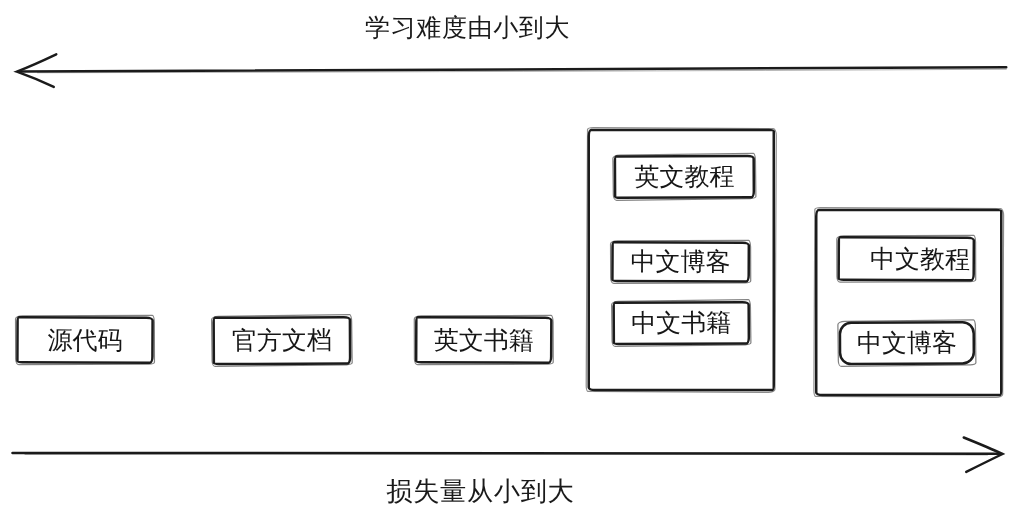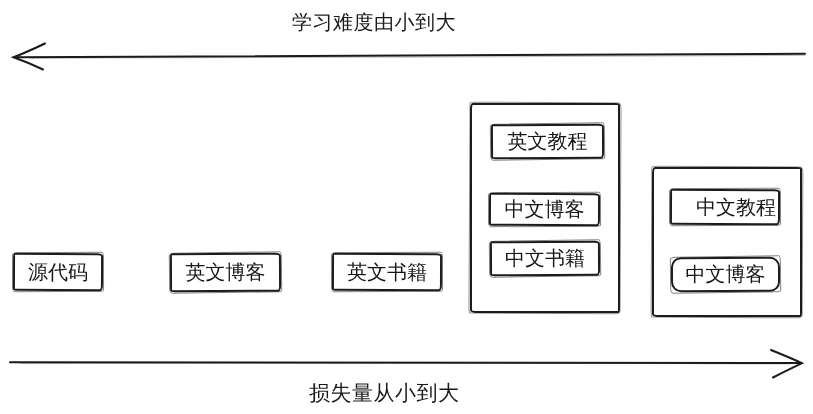--- a/index.html
+++ b/index.html
@@ -98,26 +98,26 @@
       <path d="M 45 43.5 Q 26 52.5 13.5 57.3 Q 28 62.5 43 69.5" stroke-width="2"></path>
     </g>
 
     <g fill="none" stroke="#1b1b1b" stroke-linecap="round">
       <path d="M 10 362.3 Q 420 361.4 800 363" stroke-width="2"></path>
       <path d="M 20 363.6 Q 410 362.6 790 364" stroke-width="0.8" opacity="0.35"></path>
       <path d="M 771 350 Q 792 358.5 802 363.2 Q 789 369.5 773 377.5" stroke-width="2"></path>
     </g>
   </svg>
 
-  <div class="box tilt-a" style="left:13px; top:253px; width:90px; height:38px;">
+  <div class="box tilt-a" style="left:13px; top:253px; width:110px; height:38px;">
     <span class="box-label">源代码</span>
   </div>
 
   <div class="box tilt-b" style="left:170px; top:253px; width:111px; height:39px;">
-    <span class="box-label">英文博客</span>
+    <span class="box-label">官方文档</span>
   </div>
 
   <div class="box tilt-a" style="left:332px; top:253px; width:110px; height:38px;align-items:center;">
     <span class="box-label">英文书籍</span>
   </div>
 
   <div class="group" style="left:470px; top:103px; width:150px; height:210px;">
     <div class="box tilt-b" style="left:19px; top:19px; width:113px; height:35px;">
       <span class="box-label">英文教程</span>
     </div>

